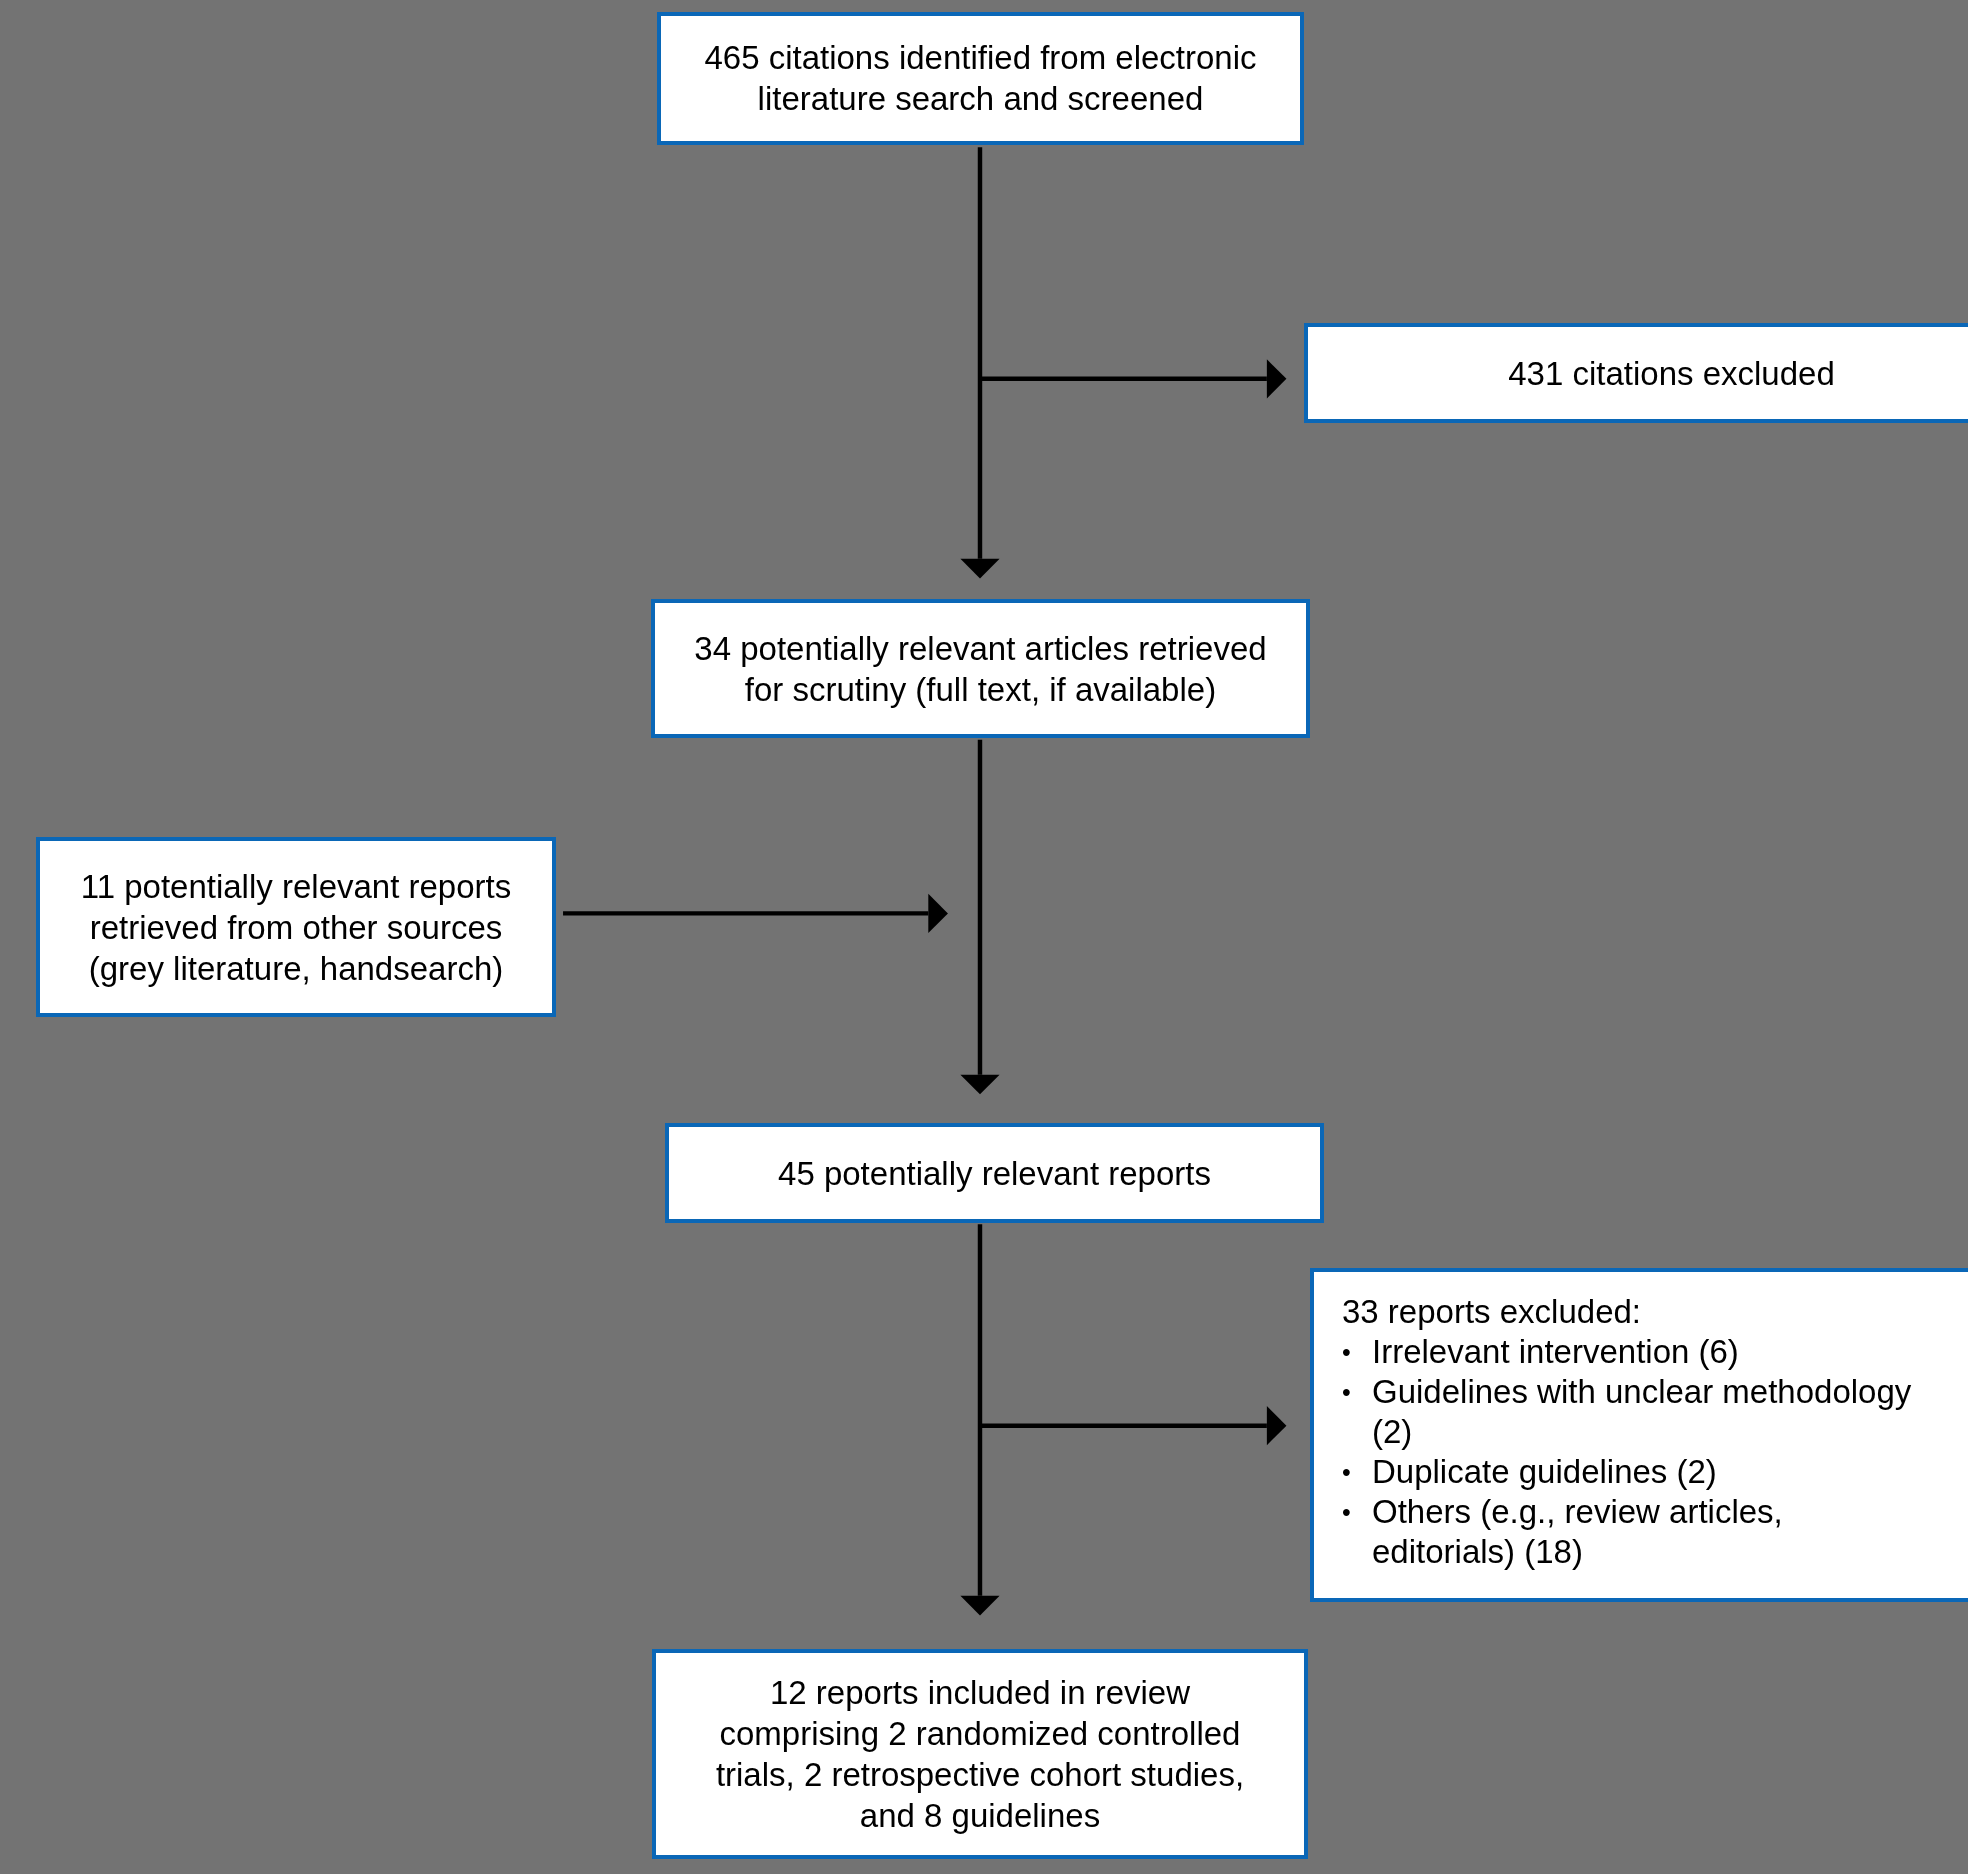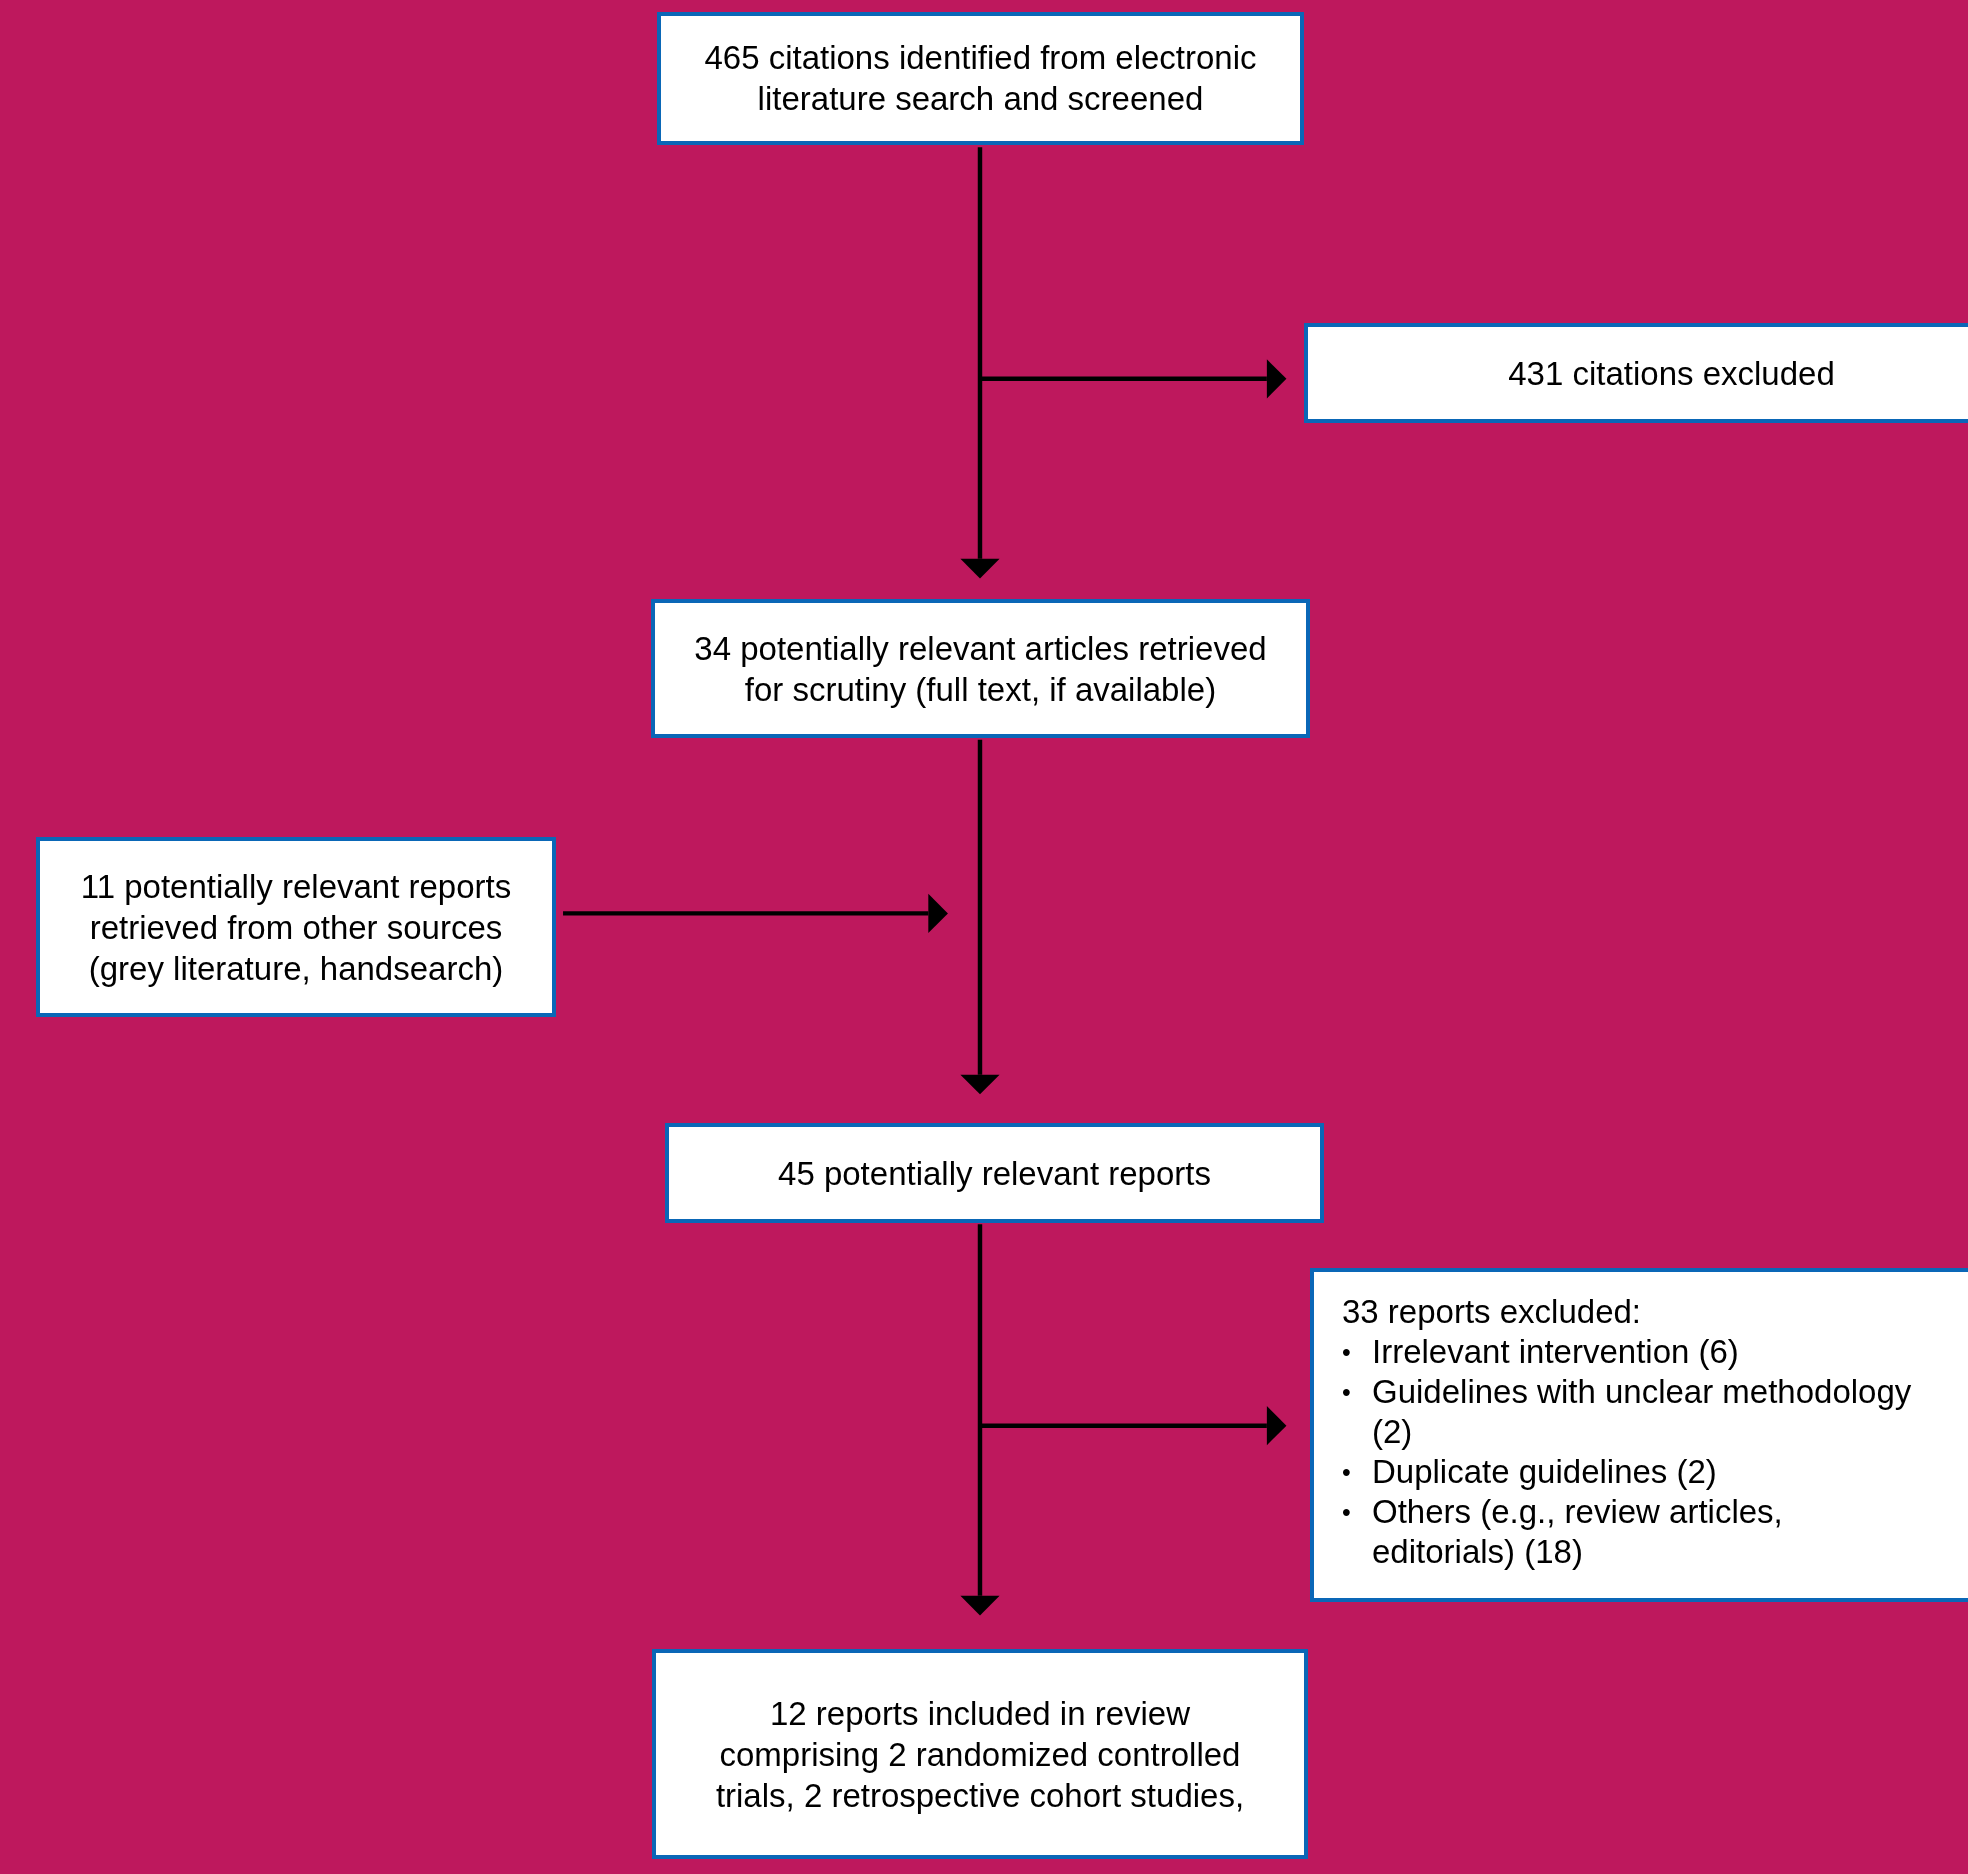--- a/index.html
+++ b/index.html
@@ -2,21 +2,21 @@
 <html style="--accent: #0a67b7; --ink: #000000;font-size:14.3px"><head>
 <meta charset="utf-8">
 <style>
   :root { --accent: #0a67b7; --ink: #000000; }
   * { box-sizing: border-box; }
   html, body { margin: 0; padding: 0; background: #ffffff; }
   .canvas {
     position: relative;
     width: 1968px;
     height: 1874px;
-    background: #be185d;
+    background: #737373;
     font-family: "Liberation Sans", "DejaVu Sans", sans-serif;
     font-size: 33px;
     line-height: 41px;
     color: var(--ink);
   }
   .arrows {
     position: absolute;
     left: 0; top: 0;
     width: 1968px; height: 1874px;
   }
@@ -141,17 +141,18 @@
         <span class="item-text">Others (e.g., review articles, editorials) (18)</span>
       </div>
     </div>
   </div>
 
   <div class="box" id="box-included">
     <div class="lines">
       <span class="line">12 reports included in review</span>
       <span class="line">comprising 2 randomized controlled</span>
       <span class="line">trials, 2 retrospective cohort studies,</span>
+      <span class="line">and 8 guidelines</span>
     </div>
   </div>
 
 </div>
 
 
 </body></html>

